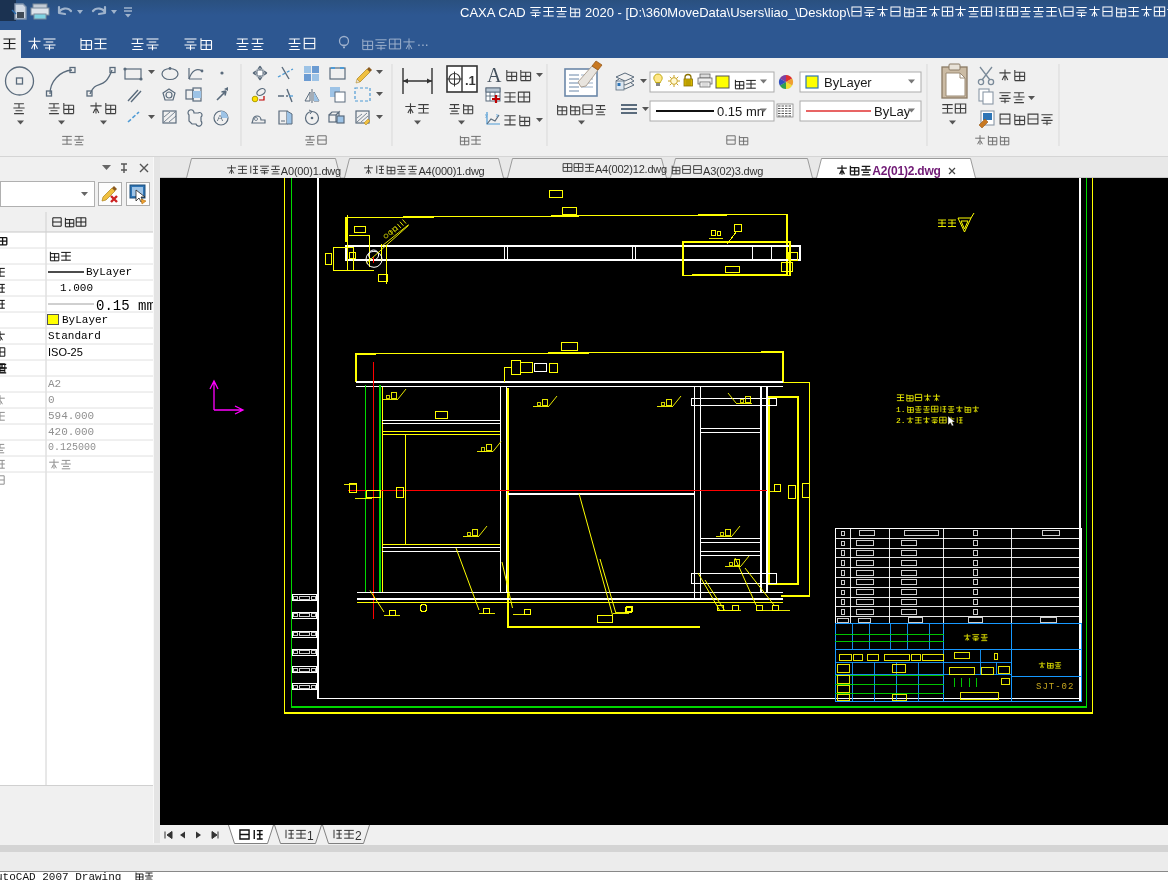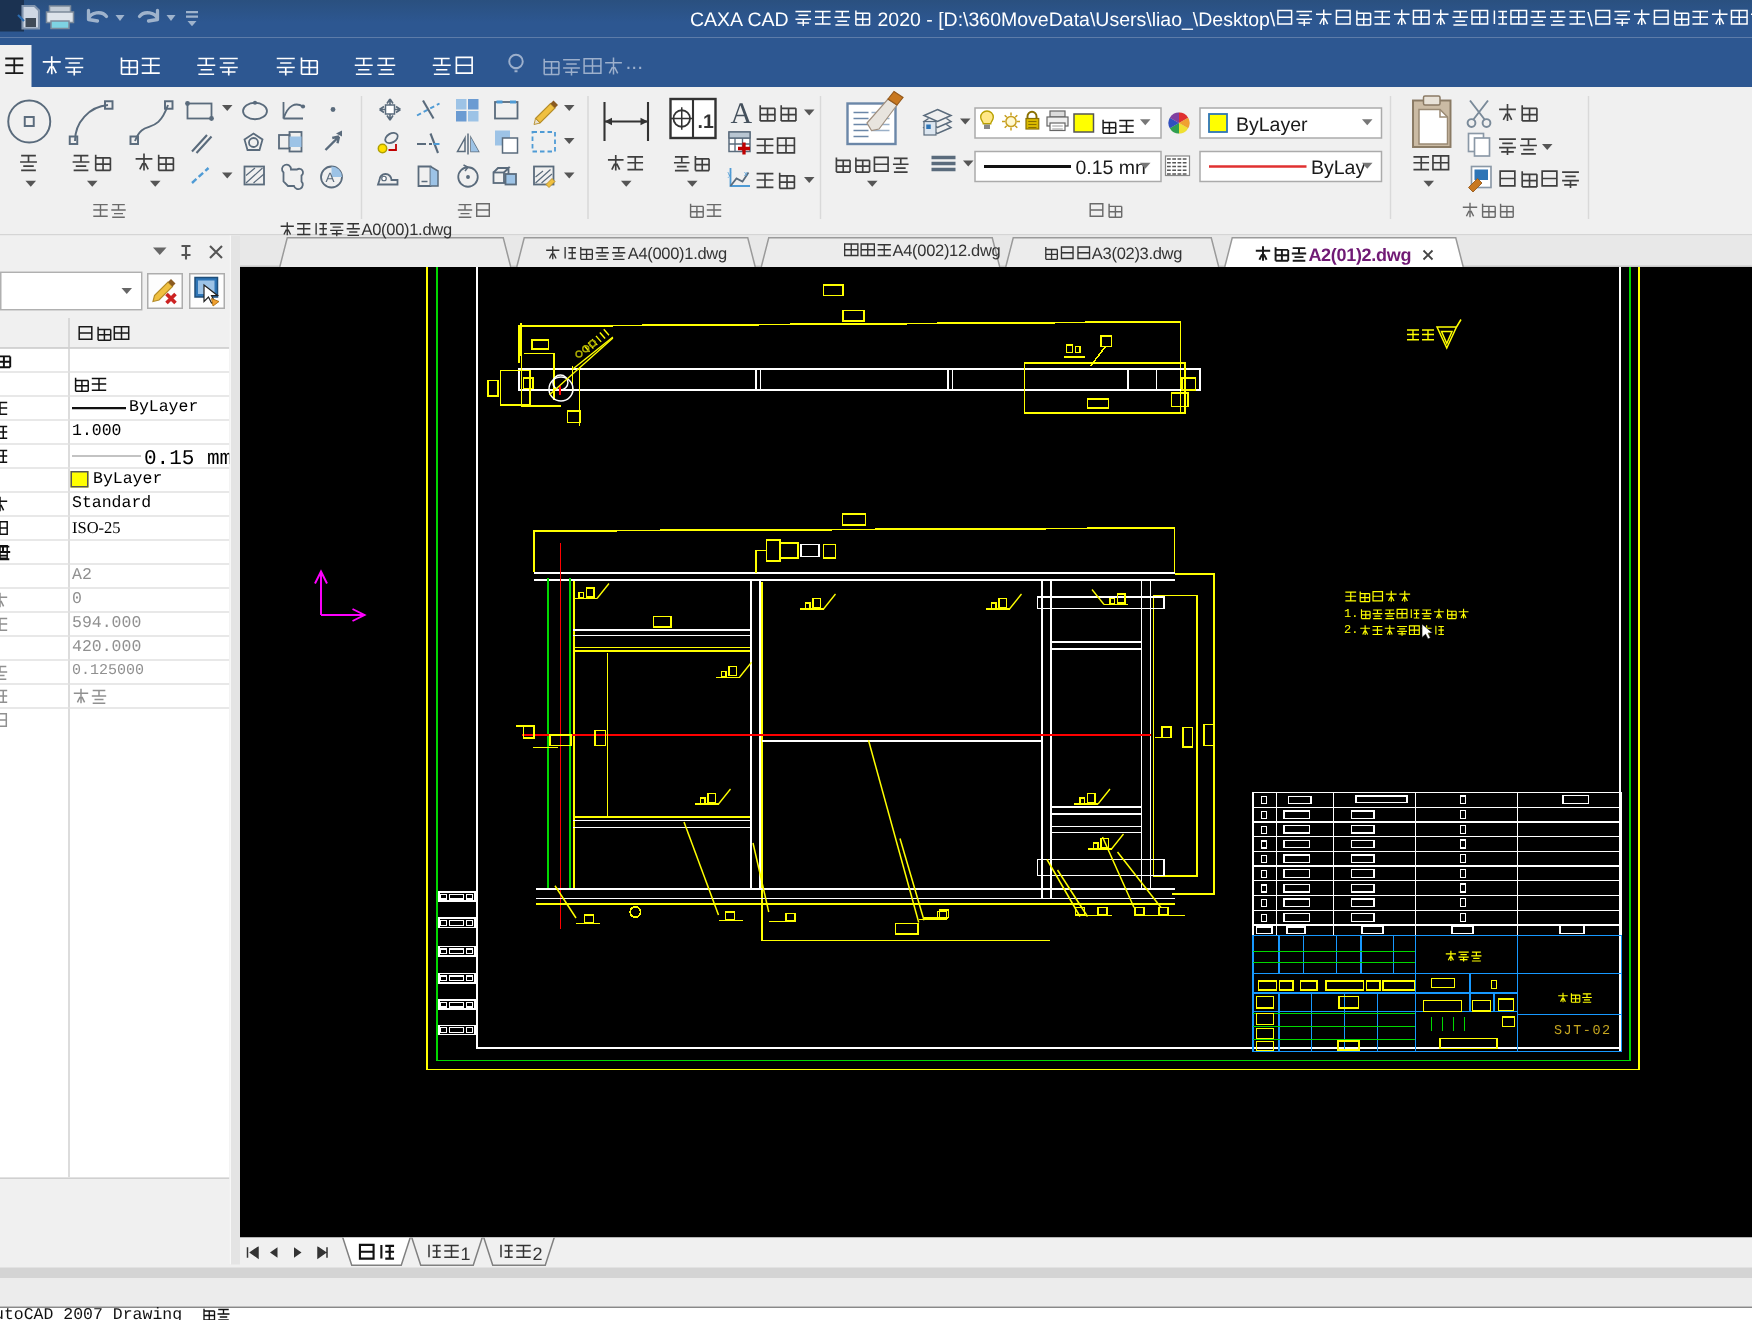--- a/index.html
+++ b/index.html
@@ -637,21 +637,21 @@
       <path d="M2,3 l4.5,5 4.5,-5z" fill="#666"></path>
       <g stroke="#555" stroke-width="1.4" fill="none">
         <path d="M25,2 v6 M22,2 h6 M22,8 h6 M25,8 v3" transform="translate(-1,0)"></path>
       </g>
       <path d="M40,2 l8,8 M48,2 l-8,8" stroke="#555" stroke-width="1.4"></path>
     </svg>
   </div>
 <svg class="abs" style="left:186px;top:158px" width="155" height="20">
     <path d="M0.5,20 L5.5,0.5 H149.5 L154.5,20" fill="#ececec" stroke="#9a9a9a" stroke-width="1"></path>
   </svg>
-<div class="abs" style="left:186px;top:142px;width:155px;height:20px;text-align:left;white-space:nowrap;font-weight:normal;padding-top:3px"><svg style="display:inline-block;vertical-align:middle;margin-top:-2px" width="55" height="11">
+<div class="abs" style="left:186px;top:158px;width:155px;height:20px;text-align:right;white-space:nowrap;font-weight:normal;padding-top:3px"><svg style="display:inline-block;vertical-align:middle;margin-top:-2px" width="55" height="11">
       <g transform="translate(0,0) scale(1.100)">
         <path d="M5,1V9 M1,3.5H9 M3,8.5L4.5,5.5 M7,8.5L5.5,5.5" stroke="#333" stroke-width="0.82" fill="none"></path>
       </g>
       <g transform="translate(11,0) scale(1.100)">
         <path d="M1,2H9 M1,5H9 M1,8.5H9 M5,2V8.5" stroke="#333" stroke-width="0.82" fill="none"></path>
       </g>
       <g transform="translate(22,0) scale(1.100)">
         <path d="M2.5,1.5V8.5 M4.5,2H9 M4.5,5H9 M6.8,2V8.5 M4.5,8.5H9" stroke="#333" stroke-width="0.82" fill="none"></path>
       </g>
       <g transform="translate(33,0) scale(1.100)">
@@ -691,21 +691,21 @@
       <g transform="translate(11,0) scale(1.100)">
         <path d="M1,1.5H9V8.5H1Z M5,1.5V8.5 M1,5H9" stroke="#333" stroke-width="0.82" fill="none"></path>
       </g>
       <g transform="translate(22,0) scale(1.100)">
         <path d="M1,2H9 M1,5H9 M1,8.5H9 M5,2V8.5" stroke="#333" stroke-width="0.82" fill="none"></path>
       </g>
     </svg><span style="vertical-align:middle;font-size:11px;color:#333;letter-spacing:-0.2px">A4(002)12.dwg</span></div>
 <svg class="abs" style="left:670px;top:158px" width="143" height="20">
     <path d="M0.5,20 L5.5,0.5 H137.5 L142.5,20" fill="#ececec" stroke="#9a9a9a" stroke-width="1"></path>
   </svg>
-<div class="abs" style="left:670px;top:158px;width:143px;height:36px;text-align:center;white-space:nowrap;font-weight:normal;padding-top:3px"><svg style="display:inline-block;vertical-align:middle;margin-top:-2px" width="33" height="11">
+<div class="abs" style="left:670px;top:158px;width:143px;height:36px;text-align:left;white-space:nowrap;font-weight:normal;padding-top:3px"><svg style="display:inline-block;vertical-align:middle;margin-top:-2px" width="33" height="11">
       <g transform="translate(0,0) scale(1.100)">
         <path d="M2,1.5V9 M2,3H9 M5.5,3V9 M9,3V9 M2,6H9 M2,9H9" stroke="#333" stroke-width="0.82" fill="none"></path>
       </g>
       <g transform="translate(11,0) scale(1.100)">
         <path d="M1.5,1.5H8.5V8.5H1.5Z M1.5,5H8.5" stroke="#333" stroke-width="0.82" fill="none"></path>
       </g>
       <g transform="translate(22,0) scale(1.100)">
         <path d="M1.5,1.5H8.5V8.5H1.5Z M1.5,5H8.5" stroke="#333" stroke-width="0.82" fill="none"></path>
       </g>
     </svg><span style="vertical-align:middle;font-size:11px;color:#333;letter-spacing:-0.2px">A3(02)3.dwg</span></div>
@@ -784,29 +784,29 @@
       <path d="M2,1.5V9 M2,3H9 M5.5,3V9 M9,3V9 M2,6H9 M2,9H9" stroke="#111" stroke-width="0.83" fill="none"></path>
     </g>
     <g transform="translate(12,0) scale(1.200)">
       <path d="M1,2H9 M1,5H9 M1,8.5H9 M5,2V8.5" stroke="#111" stroke-width="0.83" fill="none"></path>
     </g>
   </svg>
 <svg class="abs" style="left:47px;top:264px" width="100" height="16">
     <path d="M1,8 h36" stroke="#111" stroke-width="1.5"></path>
   </svg>
 <div class="abs" style="left:86px;top:266px;font-size:11px;font-family:'Liberation Mono',monospace">ByLayer</div>
-<div class="abs" style="left:48px;top:282px;font-size:11px;font-family:'Liberation Mono',monospace">1.000</div>
+<div class="abs" style="left:60px;top:282px;font-size:11px;font-family:'Liberation Mono',monospace">1.000</div>
 <svg class="abs" style="left:47px;top:296px" width="100" height="16">
     <path d="M1,8 h46" stroke="#888" stroke-width="0.8"></path>
   </svg>
 <div class="abs" style="left:96px;top:298px;font-size:14px;font-family:'Liberation Mono',monospace">0.15 mm</div>
 <div class="abs" style="left:47px;top:314px;width:12px;height:11px;background:#ffff00;border:1px solid #555"></div>
 <div class="abs" style="left:62px;top:314px;font-size:11px;font-family:'Liberation Mono',monospace">ByLayer</div>
 <div class="abs" style="left:48px;top:330px;font-size:11px;font-family:'Liberation Mono',monospace">Standard</div>
-<div class="abs" style="left:48px;top:346px;font-size:11px;font-family:Liberation Serif, serif">ISO-25</div>
+<div class="abs" style="left:48px;top:346px;font-size:11px;font-family:Liberation Sans, sans-serif">ISO-25</div>
 <svg style="position:absolute;left:-4px;top:362px;overflow:visible" width="12" height="12">
     <g transform="translate(0,0) scale(1.200)">
       <path d="M1.5,2H8.5 M5,2V5 M1,5H9 M2.5,7H7.5 M1.5,9H8.5" stroke="#111" stroke-width="1.08" fill="none"></path>
     </g>
   </svg>
 <div class="abs" style="left:48px;top:378px;font-size:11px;color:#909090;font-family:'Liberation Mono',monospace">A2</div>
 <div class="abs" style="left:48px;top:394px;font-size:11px;color:#909090;font-family:'Liberation Mono',monospace">0</div>
 <div class="abs" style="left:48px;top:410px;font-size:11px;color:#909090;font-family:'Liberation Mono',monospace">594.000</div>
 <div class="abs" style="left:48px;top:426px;font-size:11px;color:#909090;font-family:'Liberation Mono',monospace">420.000</div>
 <div class="abs" style="left:48px;top:442px;font-size:10px;color:#909090;font-family:'Liberation Mono',monospace">0.125000</div>

